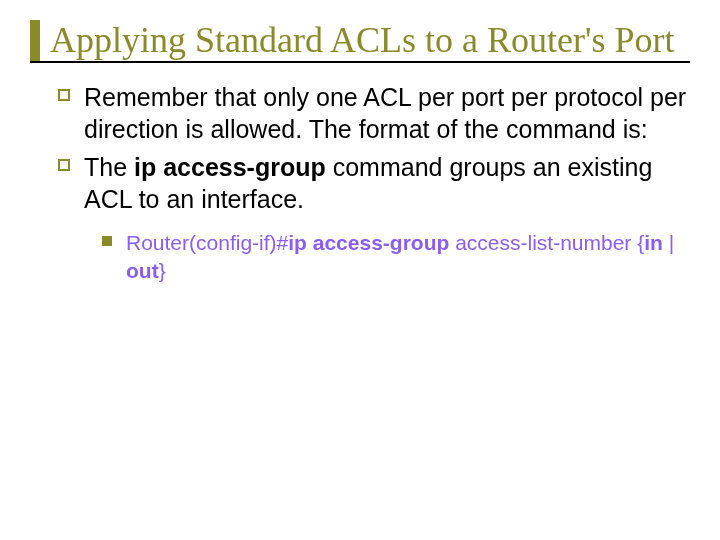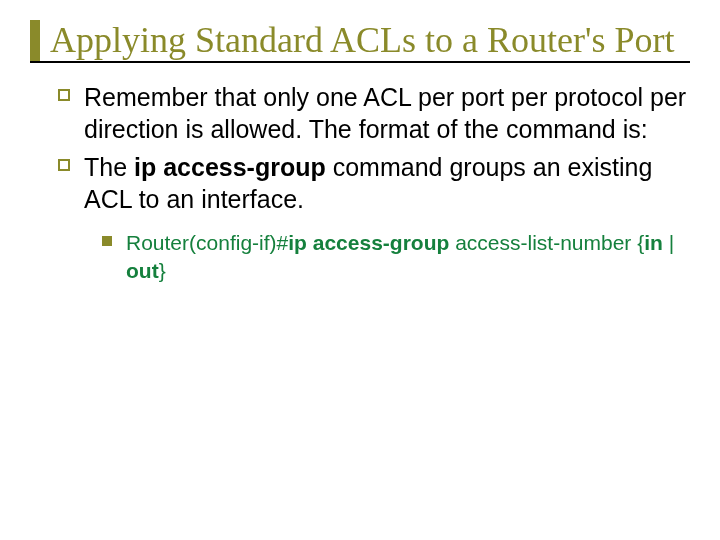--- a/index.html
+++ b/index.html
@@ -62,21 +62,21 @@
   .sub-marker {
     width: 10px;
     height: 10px;
     background: #8a8a2a;
     margin-top: 7px;
     margin-right: 14px;
     flex-shrink: 0;
   }
   .sub-text {
     font-size: 21px;
-    color: #15803d;
+    color: #8b5cf6;
     line-height: 1.3;
   }
   .b { font-weight: bold; }
 </style>
 </head>
 <body>
 
 <div class="title-block">
   <div class="accent-bar"></div>
   <div class="title-text">Applying Standard ACLs to a Router's Port</div>

